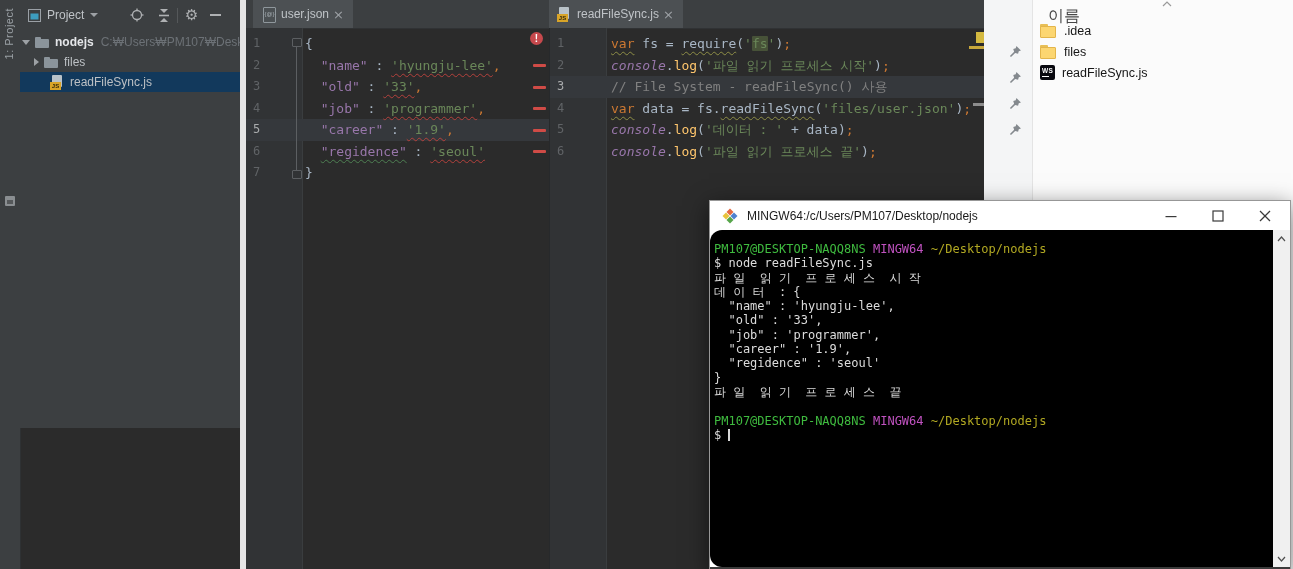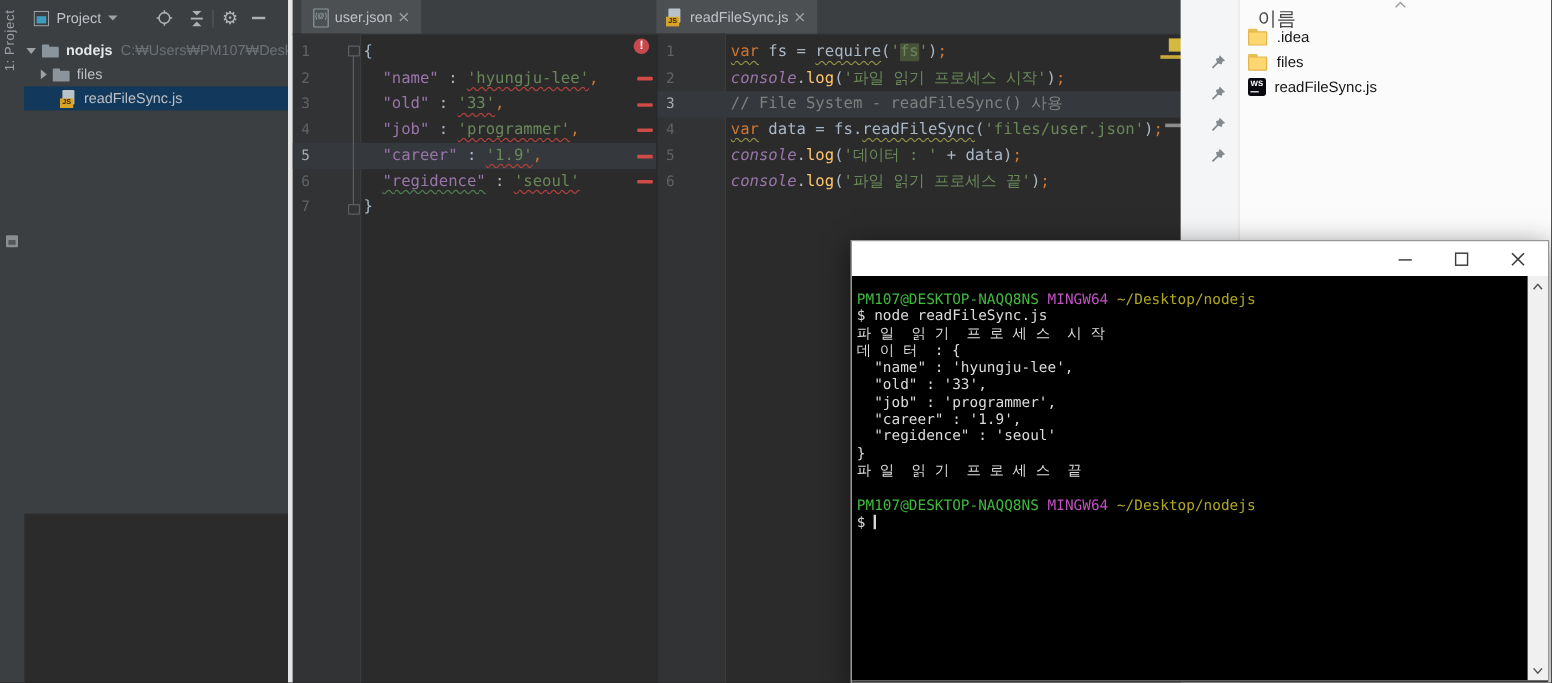--- a/index.html
+++ b/index.html
@@ -42,21 +42,21 @@
   .jsfile .badge{position:absolute;left:-1px;bottom:0;width:11px;height:8px;background:#d8a428;color:#35290a;
                  font-size:6px;font-weight:bold;line-height:8px;text-align:center;font-family:"Liberation Sans",sans-serif;}
   .libicon{width:14px;height:13px;display:flex;align-items:flex-end;gap:1px;margin-right:6px;flex:none;}
   .libicon i{display:block;width:2.5px;}
   .scricon{width:15px;height:13px;position:relative;margin-right:6px;flex:none;}
   .scricon::before{content:"";position:absolute;left:1px;top:1px;border-top:5px solid transparent;border-bottom:5px solid transparent;border-left:7px solid #7d838a;}
   .scricon .clock{position:absolute;right:0;bottom:-1px;width:8px;height:8px;border-radius:50%;background:#3ba5c9;}
   .scricon .clock::after{content:"";position:absolute;left:3px;top:1.5px;width:1.5px;height:3px;background:#fff;}
 
   
-  .editor{left:240px;top:0;width:744px;height:569px;background:#2b2b2b;border-left:4px solid #e5e5e5;}
+  .editor{left:240px;top:0;width:744px;height:569px;background:#2b2b2b;border-left:6px solid #e5e5e5;}
   .tabbar{position:absolute;left:0;top:0;right:0;height:28px;background:#3c3f41;border-bottom:1px solid #303234;}
   .tab{position:absolute;top:0;height:28px;background:#4c5053;display:flex;align-items:center;padding:0 9px;}
   .tab-label{font-size:12px;color:#bfc3c7;margin:0 4px 0 6px;}
   .tab-close{color:#9da1a5;font-size:13px;line-height:1;font-family:"DejaVu Sans",sans-serif;}
   .jsonicon{width:13px;height:15px;position:relative;flex:none;}
   .jsonicon .page{position:absolute;left:1px;top:0;width:11px;height:14px;background:#4b5053;border:1px solid #8f979c;border-radius:1px;}
   .jsonicon .page::after{content:"{@}";position:absolute;left:0;right:0;top:3px;text-align:center;font-size:6px;color:#aab2b7;}
 
   .pane{position:absolute;top:28px;bottom:0;}
   .pane-left{left:0;width:303px;}
@@ -104,21 +104,21 @@
   .ws-icon::before{content:"WS";position:absolute;left:2px;top:2px;font-size:6.5px;font-weight:bold;color:#fff;letter-spacing:.3px;}
   .ws-icon::after{content:"";position:absolute;left:2px;bottom:3px;width:7px;height:1.5px;background:#fff;}
 
   
   .term{left:709px;top:200px;width:580px;height:369px;background:#fff;border:1px solid #979797;
         box-shadow:0 6px 22px rgba(0,0,0,.55);z-index:5;}
   .term-title{position:absolute;left:0;top:0;right:0;height:29px;background:#fff;display:flex;align-items:center;padding-left:12px;}
   .term-title-text{font-size:12px;color:#1a1a1a;margin-left:9px;white-space:nowrap;}
   .term-controls{position:absolute;right:2px;top:0;height:29px;display:flex;}
   .tbtn{width:47px;height:29px;display:flex;align-items:center;justify-content:center;}
-  .term-body{position:absolute;left:0;top:29px;right:0;bottom:3px;background:#000;}
+  .term-body{position:absolute;left:0;top:29px;right:0;bottom:3px;background:#000;border-radius:12px;}
   .term-scroll{position:absolute;right:0;top:0;bottom:0;width:17px;background:#f0f0f0;}
   .tscroll-arrow{position:absolute;left:0;width:17px;height:17px;display:flex;align-items:center;justify-content:center;}
   .term-bottom{position:absolute;left:0;right:0;bottom:0;height:3px;background:#3b3b3b;}
   .term-text{position:absolute;left:4px;top:12px;right:18px;bottom:0;font-family:"DejaVu Sans Mono",monospace;
              font-size:12px;line-height:14.3px;white-space:pre;overflow:hidden;color:#dcdcdc;}
   .trow{min-height:14.3px;}
   .g{color:#3fbb3f}.m{color:#c052c0}.y{color:#b1a822}.w{color:#dcdcdc}
   .cursor{display:inline-block;width:2px;height:12px;background:#d8d8d8;vertical-align:-2px;}
 </style>
 </head>
@@ -270,20 +270,29 @@
         <span class="nm">files</span>
       </div>
       <div class="ex-row">
         <span class="ws-icon"></span>
         <span class="nm">readFileSync.js</span>
       </div>
     </div>
   </div>
 
   <div class="abs term">
+    <div class="term-title">
+      <svg width="16" height="16" viewBox="0 0 16 16">
+        <polygon points="8,0.5 11.5,4 8,7.5 4.5,4" fill="#e5683f"></polygon>
+        <polygon points="12,4.5 15.5,8 12,11.5 8.5,8" fill="#4f81d0"></polygon>
+        <polygon points="8,8.5 11.5,12 8,15.5 4.5,12" fill="#57a64a"></polygon>
+        <polygon points="4,4.5 7.5,8 4,11.5 0.5,8" fill="#e8c33c"></polygon>
+      </svg>
+      <span class="term-title-text">MINGW64:/c/Users/PM107/Desktop/nodejs</span>
+    </div>
     <div class="term-controls">
       <div class="tbtn">
         <svg width="12" height="12">
             <rect x="0.5" y="6" width="11" height="1.2" fill="#3a3a3a"></rect>
           </svg>
       </div>
       <div class="tbtn">
         <svg width="12" height="12">
             <rect x="1" y="1" width="10" height="10" fill="none" stroke="#3a3a3a" stroke-width="1.2"></rect>
           </svg>

